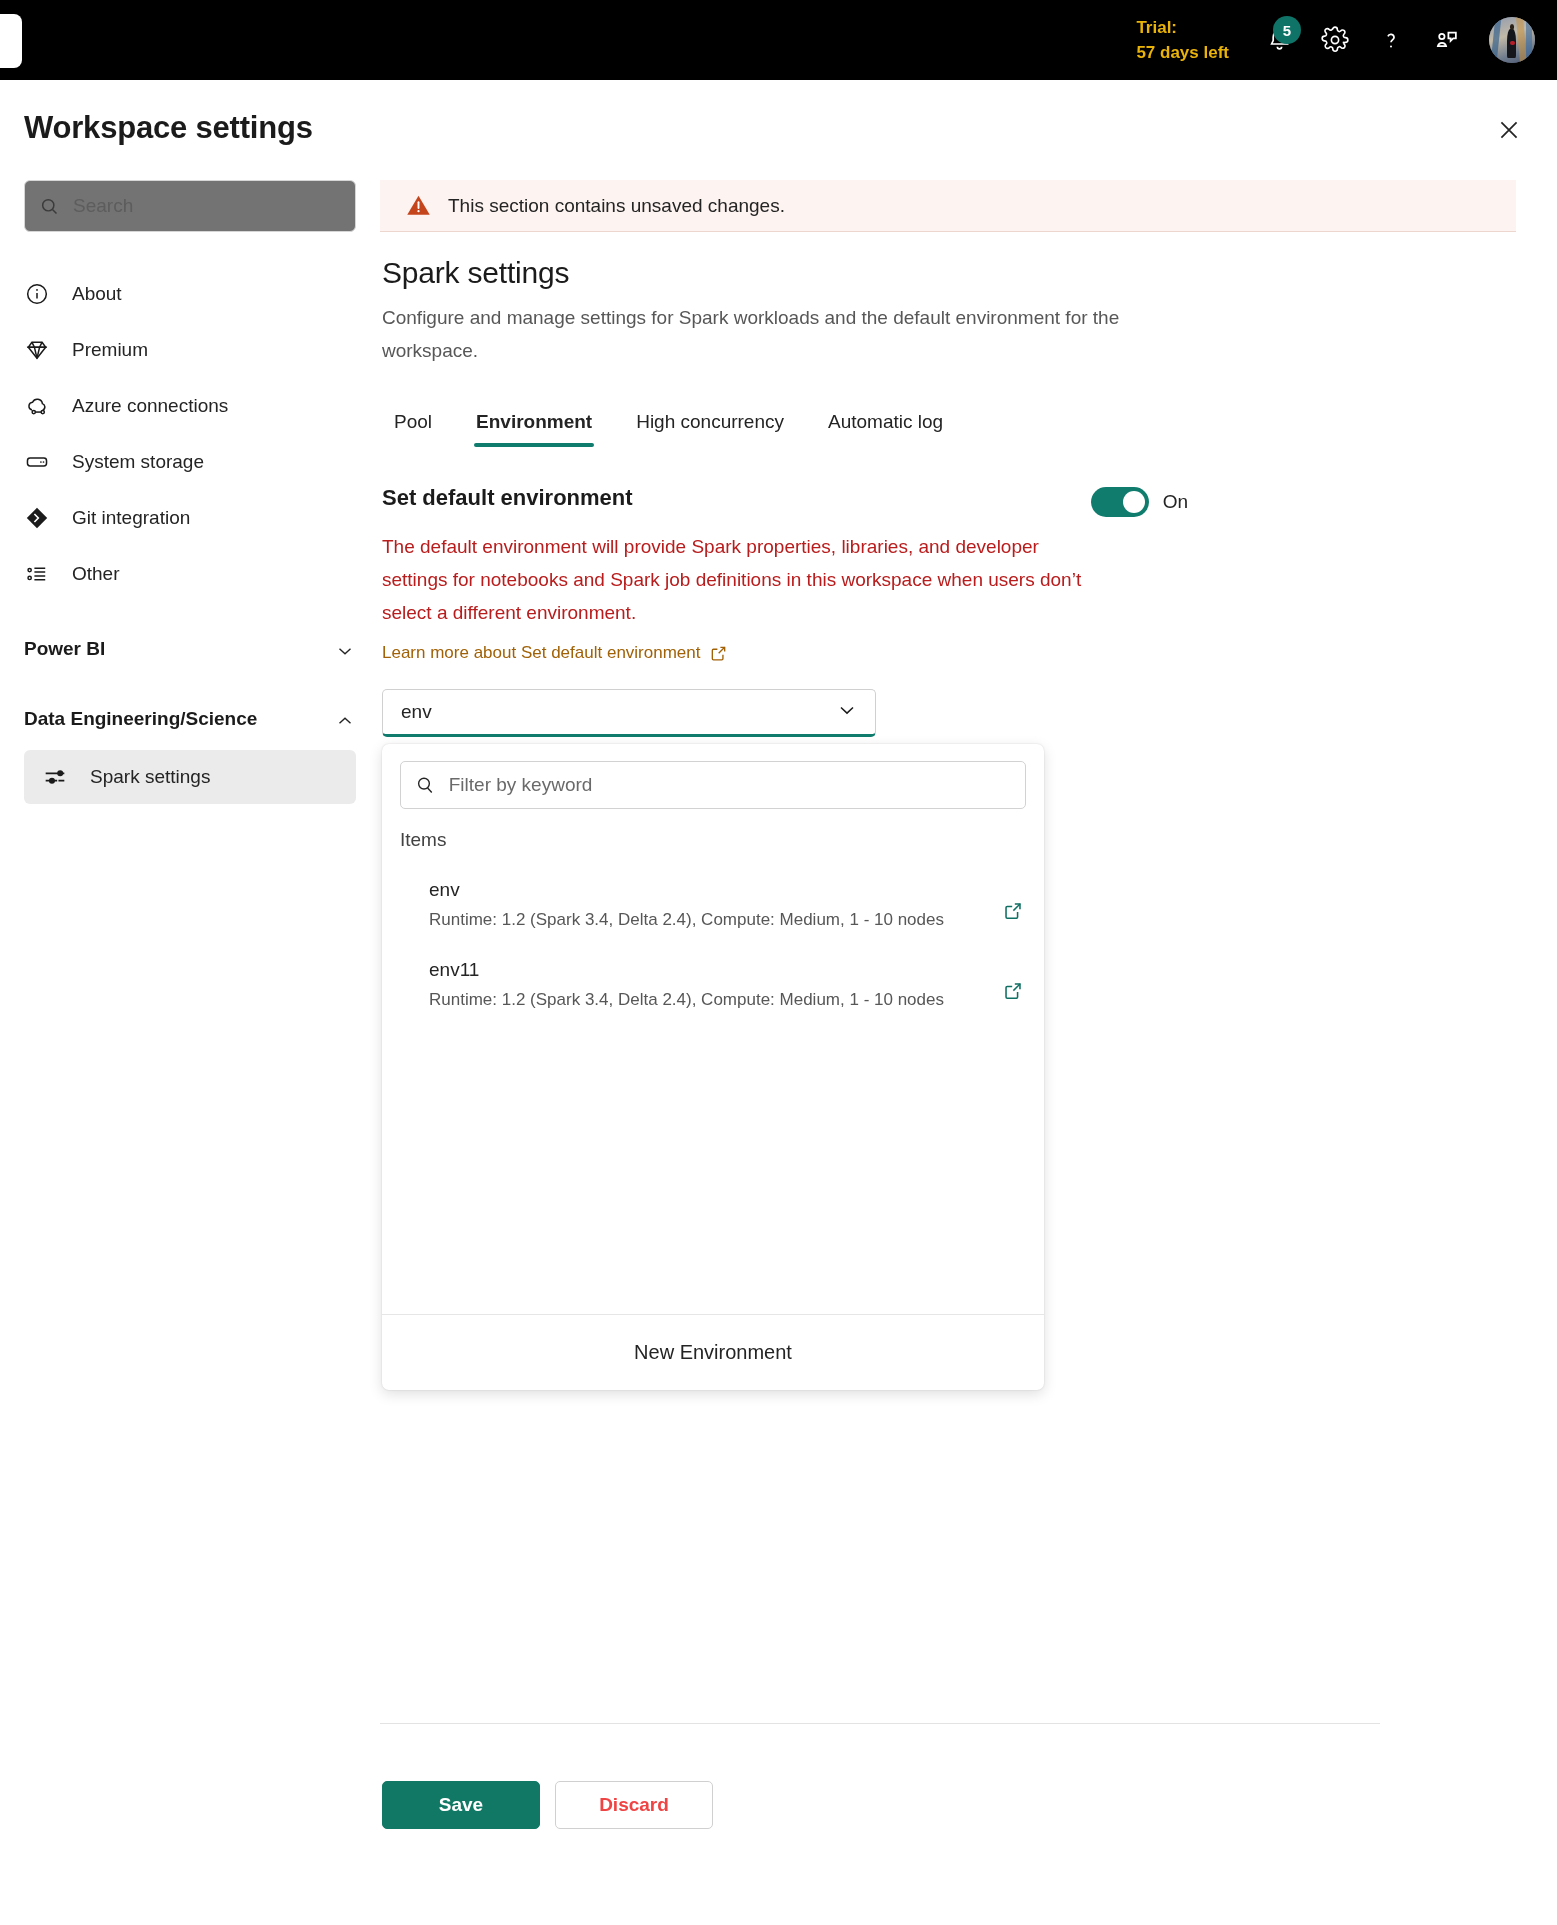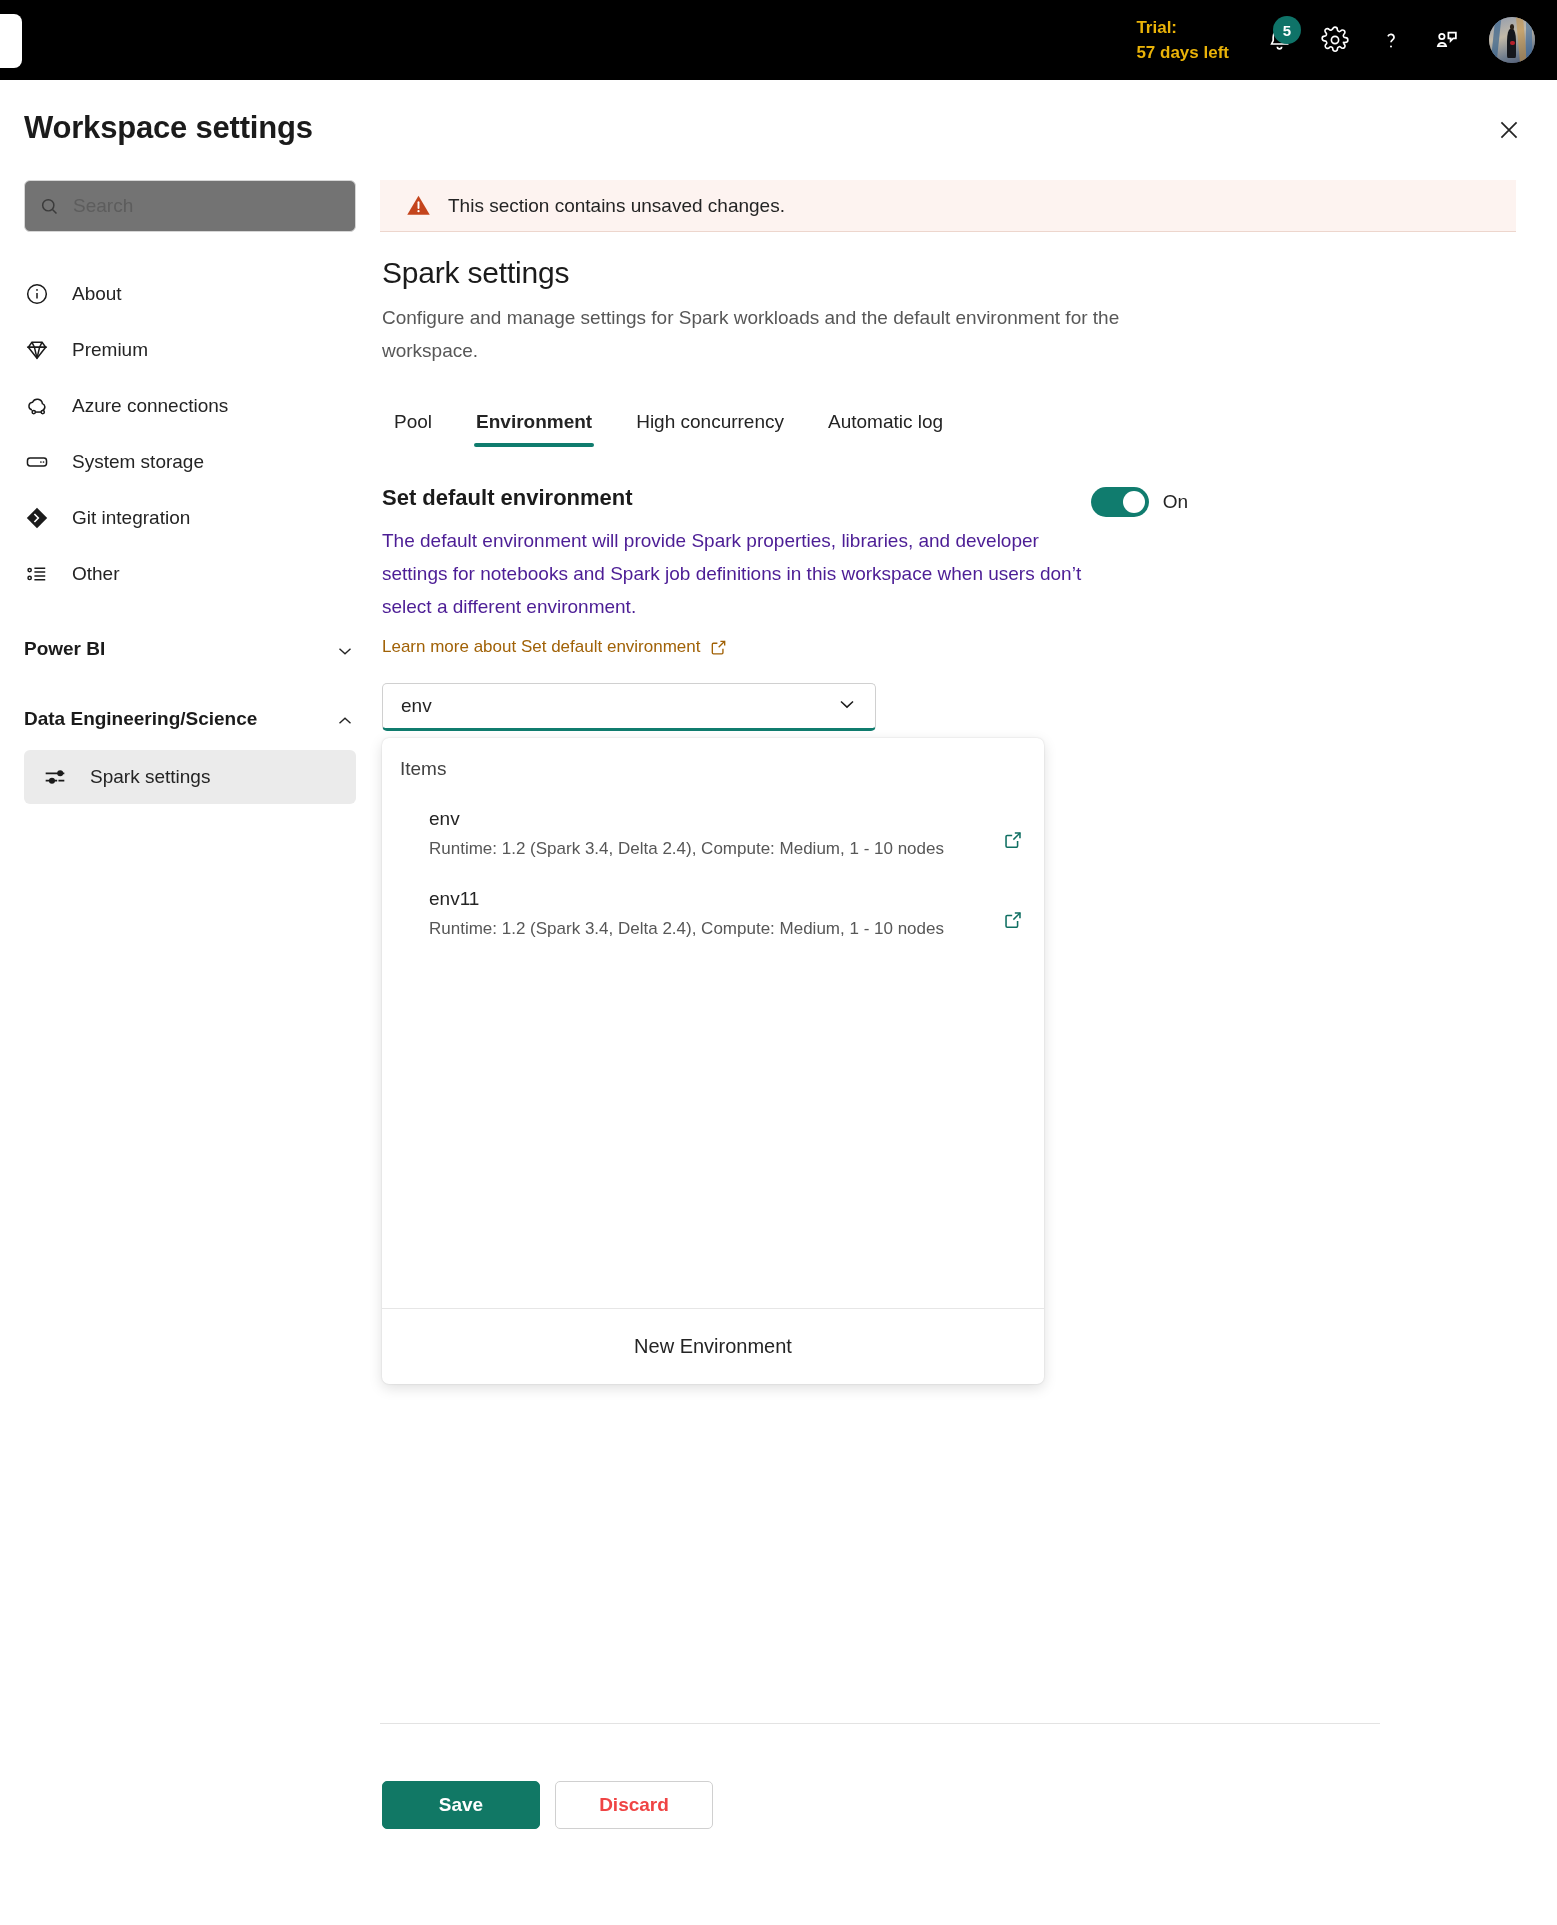--- a/index.html
+++ b/index.html
@@ -283,23 +283,23 @@
     position: absolute;
     top: 4px; right: 4px;
     width: 22px; height: 22px;
     border-radius: 50%;
     background: #ffffff;
   }
   .toggle-label { font-size: 19px; color: #242424; }
 
   .field-desc {
     font-size: 19px;
-    color: #4c1d95;
+    color: #b91c1c;
     line-height: 33px;
-    margin: 7px 0 0 2px;
+    margin: 13px 0 0 2px;
     width: 700px;
   }
   .learn-link {
     display: inline-flex;
     align-items: center;
     gap: 9px;
     color: #a16207;
     font-size: 17px;
     margin: 14px 0 0 2px;
     cursor: pointer;
@@ -656,20 +656,27 @@
       <span class="combo-value">env</span>
       <span class="combo-chevron">
         <svg width="24" height="24" viewBox="0 0 24 24" fill="none" stroke="currentColor" stroke-width="1.5">
           <path d="M6 9.5l6 5.6 6-5.6"></path>
         </svg>
       </span>
     </div>
 
     <div class="dropdown">
 
+      <div class="dd-search">
+        <svg width="22" height="22" viewBox="0 0 24 24" fill="none" stroke="currentColor" stroke-width="1.6">
+          <circle cx="10.4" cy="10.4" r="6.2"></circle>
+          <path d="M14.6 15.4L19.4 20.6"></path>
+        </svg>
+        <input type="text" placeholder="Filter by keyword" style="">
+      </div>
 
       <div class="dd-items-label">Items</div>
 
       <div class="dd-list">
 
         <div class="dd-item">
           <div class="dd-item-main">
             <div class="dd-item-name">env</div>
             <div class="dd-item-sub">Runtime: 1.2 (Spark 3.4, Delta 2.4), Compute: Medium, 1 - 10 nodes</div>
           </div>

